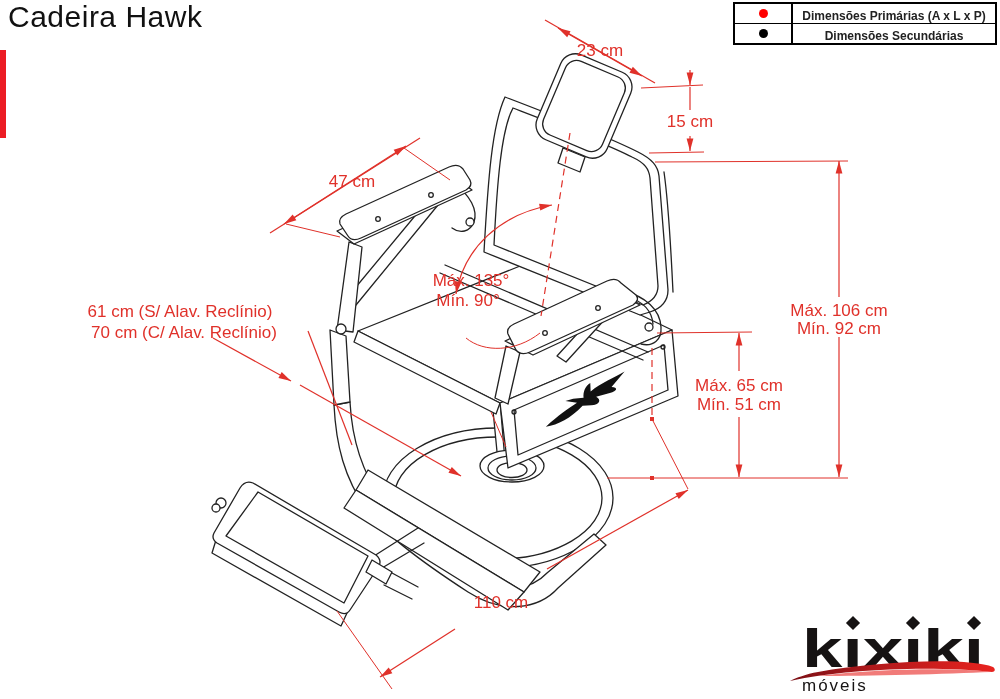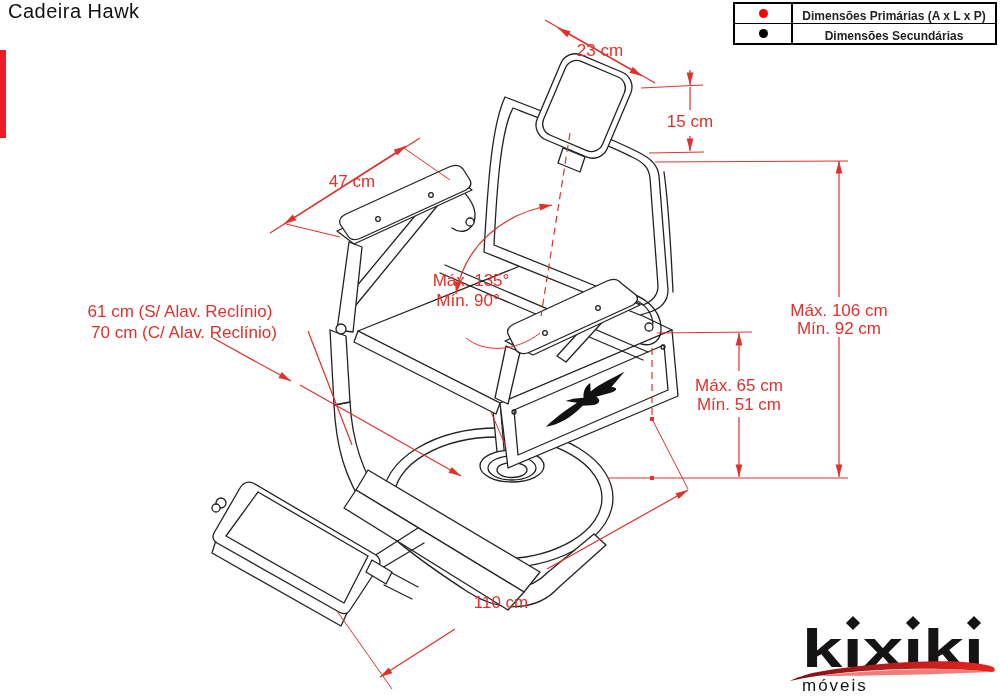--- a/index.html
+++ b/index.html
@@ -1,18 +1,18 @@
 <!DOCTYPE html>
 <html><head>
 <meta charset="utf-8">
 <style>
   html,body{margin:0;padding:0;background:#fff;}
   .canvas{position:relative;width:1000px;height:699px;background:#fff;overflow:hidden;
           font-family:"Liberation Sans",sans-serif;}
-  .title{position:absolute;left:8px;top:0px;font-size:20px;color:#111;letter-spacing:.5px;}
+  .title{position:absolute;left:8px;top:0px;font-size:30px;color:#111;letter-spacing:.5px;}
   .accent-bar{position:absolute;left:0;top:50px;width:6px;height:88px;background:#ec1c24;}
   .legend{position:absolute;left:733px;top:2px;width:260px;border:2px solid #000;background:#fff;}
   .legend-row{display:flex;align-items:flex-end;height:19px;}
   .legend-row + .legend-row{border-top:1.5px solid #000;}
   .legend-dot-cell{width:56px;border-right:2px solid #000;height:100%;display:flex;align-items:center;justify-content:center;}
   .dot{width:9px;height:9px;border-radius:50%;}
   .dot-red{background:#ff0000;}
   .dot-black{background:#000;}
   .legend-label{flex:1;text-align:center;font-size:12px;font-weight:bold;color:#222;}
   svg{position:absolute;left:0;top:0;}

